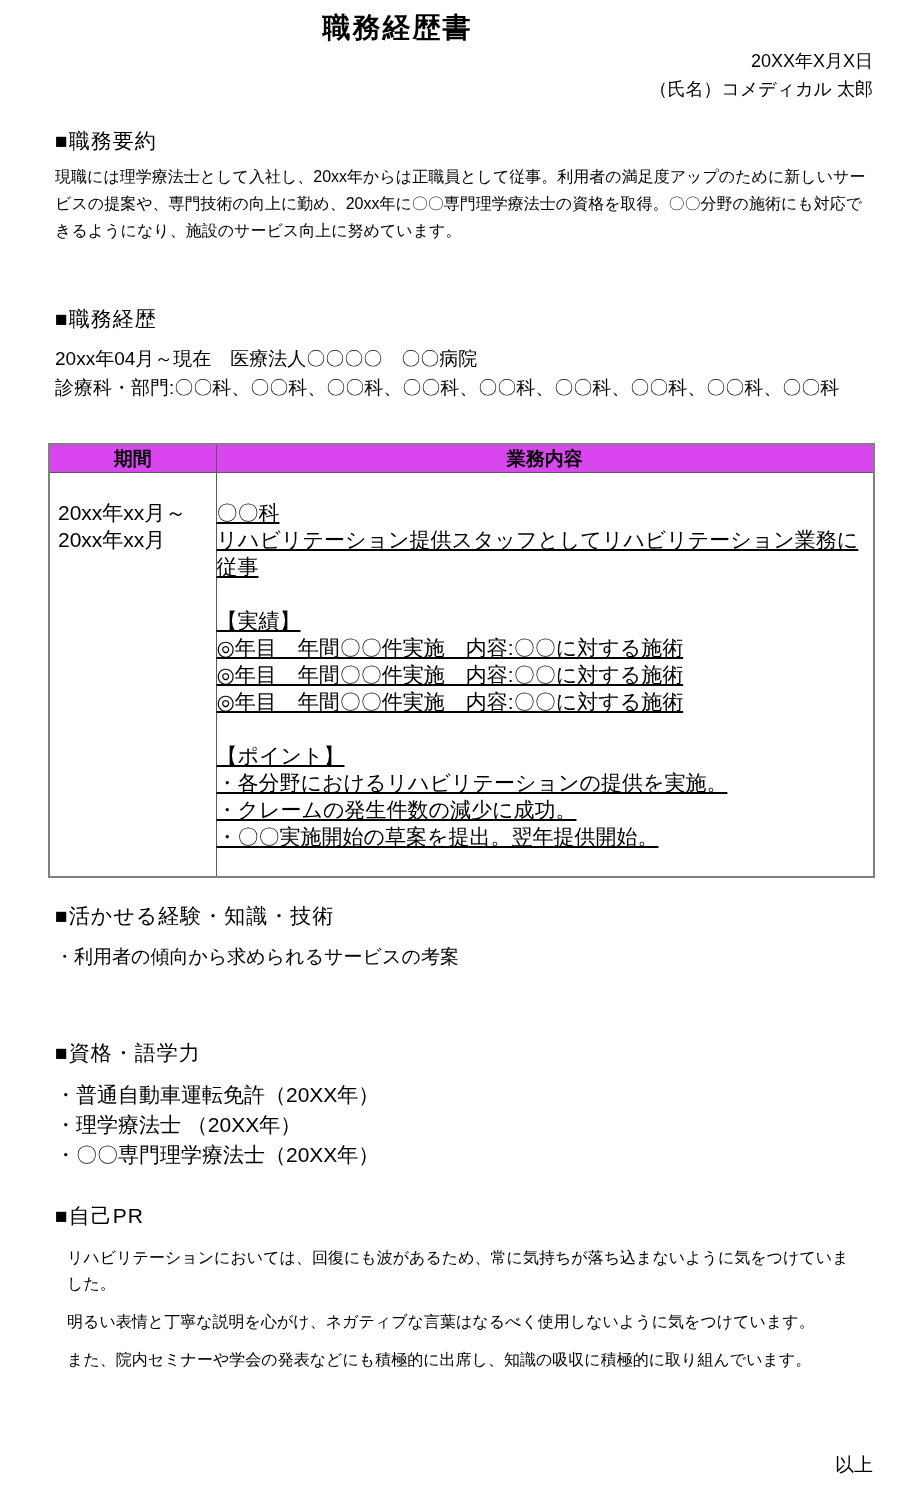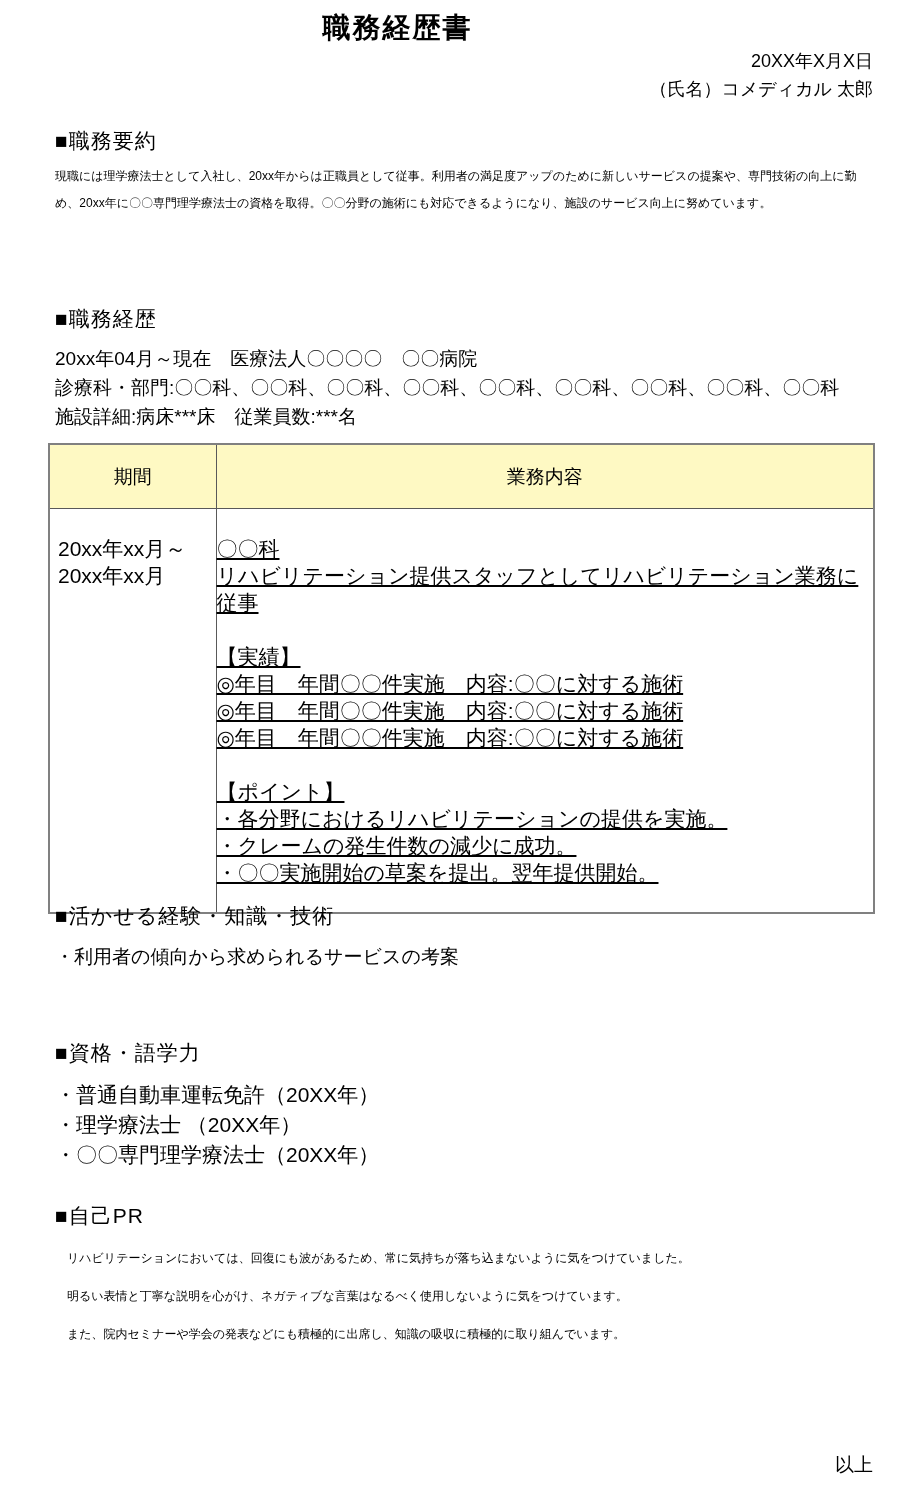--- a/index.html
+++ b/index.html
@@ -39,21 +39,21 @@
     left: 55px;
     font-size: 21px;
     letter-spacing: 1px;
     line-height: 26px;
     white-space: nowrap;
   }
 
   .para {
     left: 55px;
     width: 820px;
-    font-size: 12px;
+    font-size: 16px;
     line-height: 27px;
     text-align: left;
   }
 
   .line-list { left: 55px; width: 820px; margin-top: 12px; }
   .line-list > div {
     font-size: 19px;
     line-height: 29px;
     white-space: nowrap;
   }
@@ -65,25 +65,25 @@
     width: 825px;
     border-collapse: collapse;
     table-layout: fixed;
     border: 2px solid #808080;
   }
   .career-table th, .career-table td {
     border: 1px solid #595959;
   }
   .career-table th {
     height: 27px;
-    background: #fef9c3;
-    font-weight: normal;
+    background: #d946ef;
+    font-weight: bold;
     font-size: 19px;
     text-align: center;
-    padding: 18px;
+    padding: 0;
   }
   .col-period { width: 167px; }
   .col-duties { width: 658px; }
   .career-table td {
     vertical-align: top;
     height: 377px;
     font-size: 21px;
     line-height: 27px;
   }
   td.period-cell { padding: 26px 8px 0 8px; }
@@ -118,21 +118,20 @@
 <div class="abs meta meta-date">20XX年X月X日</div>
 <div class="abs meta meta-name">（氏名）コメディカル 太郎</div>
 
 <div class="abs sec-heading" style="top:128px;">■職務要約</div>
 <div class="abs para" style="top:163px;">現職には理学療法士として入社し、20xx年からは正職員として従事。利用者の満足度アップのために新しいサービスの提案や、専門技術の向上に勤め、20xx年に〇〇専門理学療法士の資格を取得。〇〇分野の施術にも対応できるようになり、施設のサービス向上に努めています。</div>
 
 <div class="abs sec-heading" style="top:306px;">■職務経歴</div>
 <div class="abs line-list" style="top:332px;">
   <div>20xx年04月～現在　医療法人〇〇〇〇　〇〇病院</div>
   <div>診療科・部門:〇〇科、〇〇科、〇〇科、〇〇科、〇〇科、〇〇科、〇〇科、〇〇科、〇〇科</div>
-  <div>施設詳細:病床***床　従業員数:***名</div>
 </div>
 
 <table class="abs career-table">
   <colgroup>
       <col class="col-period">
       <col class="col-duties">
     </colgroup>
   <thead>
     <tr>
       <th>期間</th>

